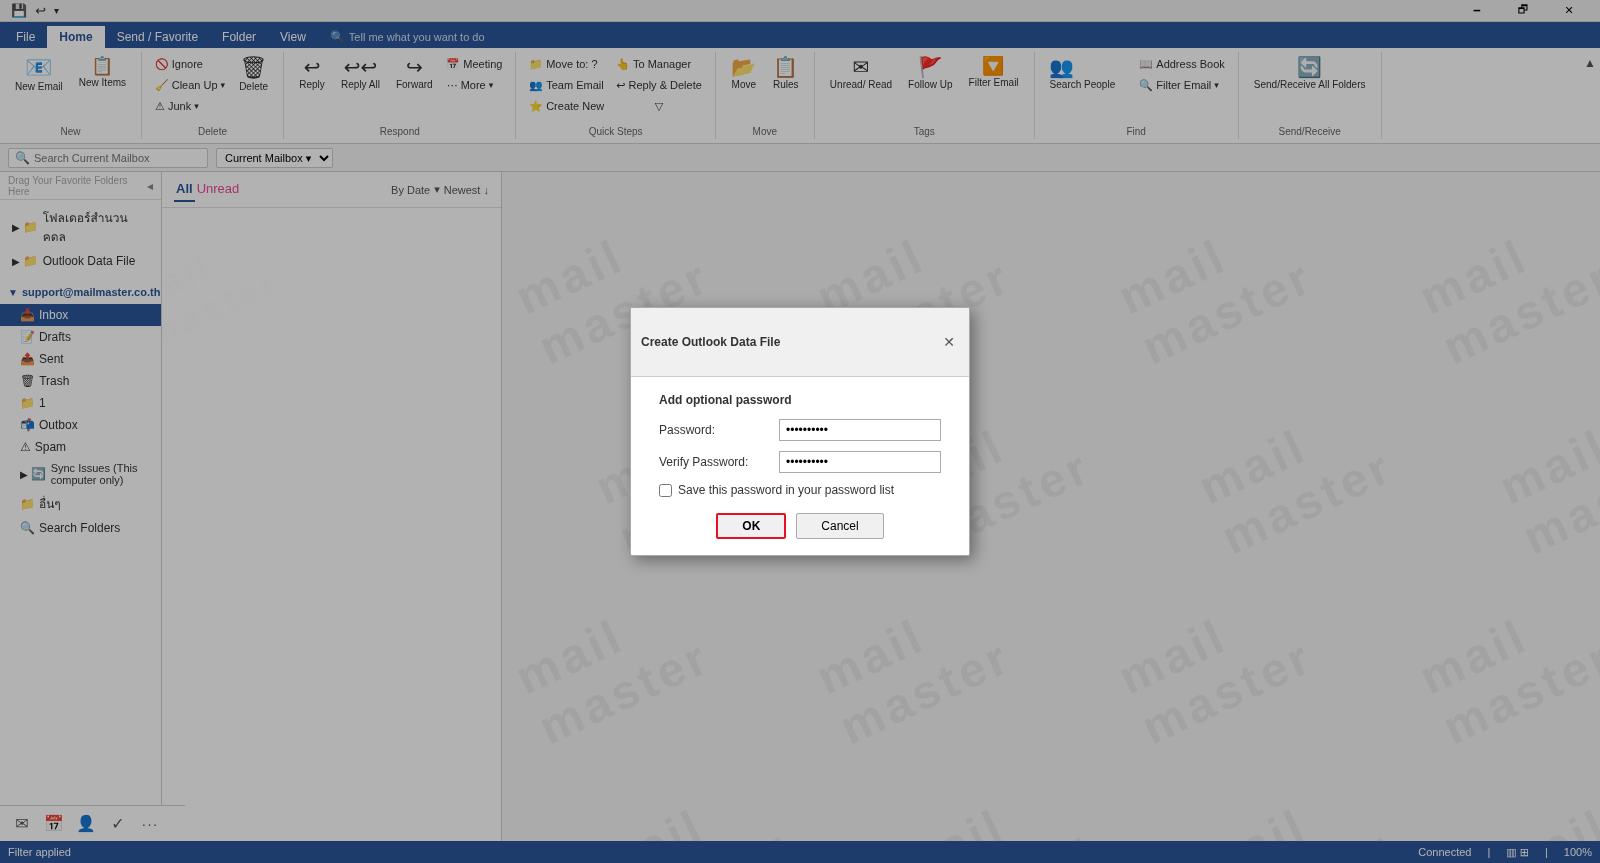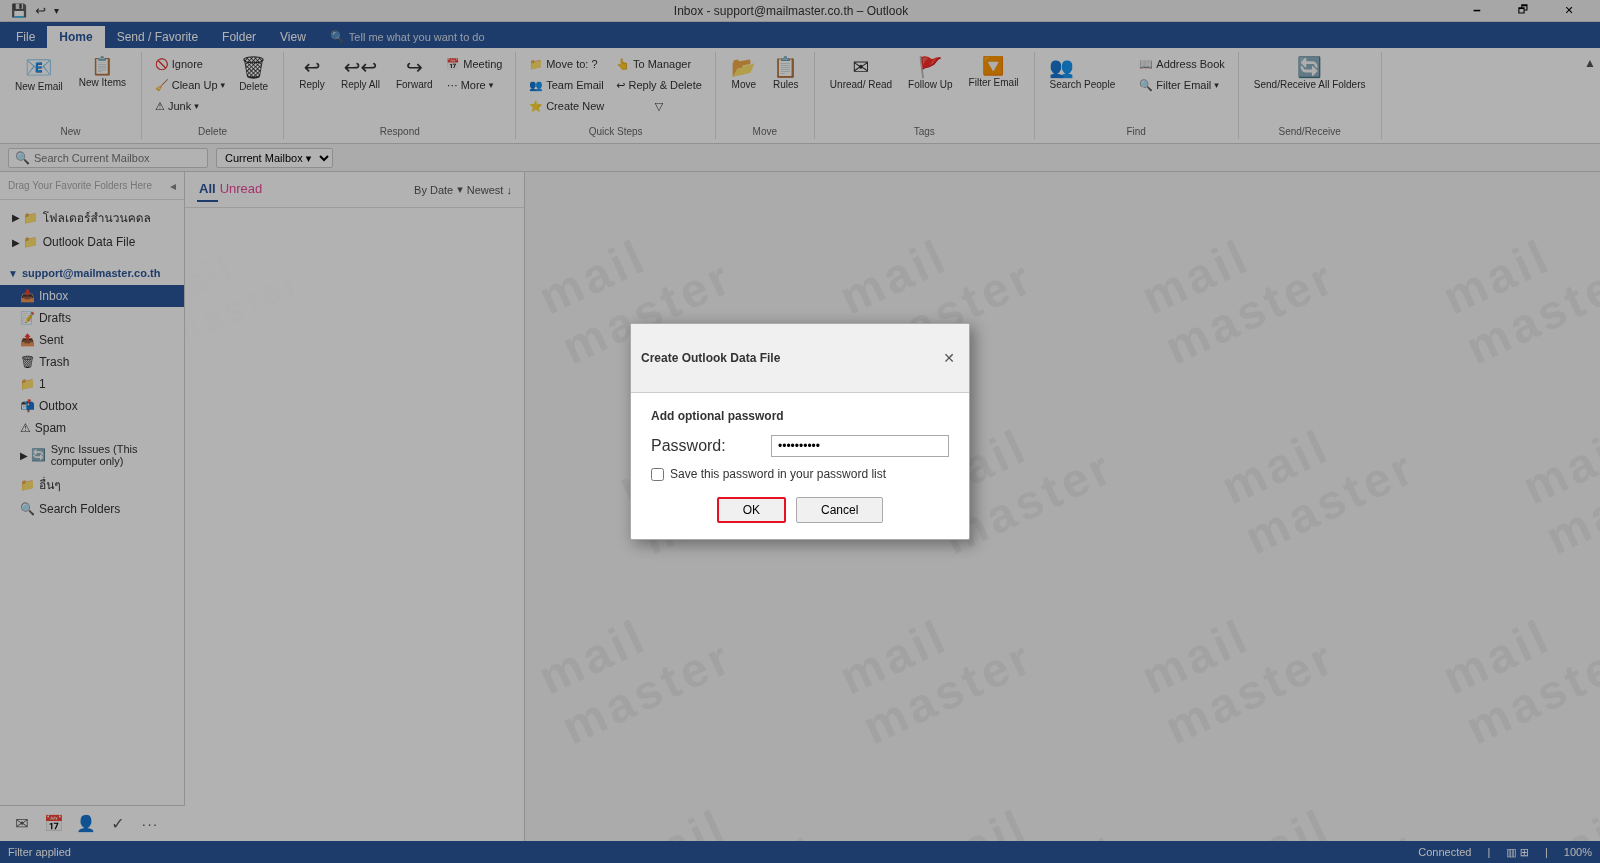--- a/index.html
+++ b/index.html
@@ -143,21 +143,21 @@
     }
 
     
     #main-layout {
       display: flex;
       height: calc(863px - 22px - 26px - 96px - 28px - 22px);
     }
 
     
     #sidebar {
-      width: 185px;
+      width: 162px;
       background: white;
       border-right: 1px solid #d0d0d0;
       overflow-y: auto;
       flex-shrink: 0;
     }
     .sidebar-drag-zone {
       height: 28px;
       display: flex;
       align-items: center;
       justify-content: space-between;
@@ -308,36 +308,36 @@
       background: transparent;
       border: none;
       cursor: pointer;
       font-size: 14px;
       display: flex;
       align-items: center;
       justify-content: center;
       color: #555;
     }
     #dialog-body {
-      padding: 16px 20px;
+      padding: 16px 28px;
     }
     .dialog-section-title {
       font-size: 12px;
       font-weight: 600;
       color: #333;
       margin-bottom: 12px;
     }
     .dialog-field {
       display: flex;
       align-items: center;
       margin-bottom: 10px;
     }
     .dialog-field label {
       width: 120px;
-      font-size: 16px;
+      font-size: 12px;
       color: #333;
       flex-shrink: 0;
     }
     .dialog-field input[type="password"] {
       flex: 1;
       border: 1px solid #aaa;
       padding: 3px 6px;
       font-size: 12px;
       outline: none;
     }
@@ -359,21 +359,21 @@
       padding: 4px 24px;
       font-size: 12px;
       border: 1px solid #aaa;
       background: #f0f0f0;
       cursor: pointer;
       border-radius: 2px;
     }
     .dialog-btn.primary {
       background: #f0f0f0;
       border: 2px solid #e81123;
-      font-weight: 400;
+      font-weight: 700;
     }
 
     
     .wm-row {
       display: flex;
       gap: 120px;
       margin: 40px 0;
     }
     .wm-item {
       font-size: 48px;
@@ -388,21 +388,20 @@
   </style>
 </head>
 <body>
 
 <div id="title-bar">
   <div style="display:flex;align-items:center;gap:2px;min-width:120px;">
     <button class="qa-btn" style="color:#333;">💾</button>
     <button class="qa-btn" style="color:#333;">↩</button>
     <button class="qa-btn" style="color:#333;font-size:10px;">▾</button>
   </div>
-  <div class="title-text">Inbox - support@mailmaster.co.th – Outlook</div>
   <div class="win-controls">
     <button class="win-btn">🗕</button>
     <button class="win-btn">🗗</button>
     <button class="win-btn close">✕</button>
   </div>
 </div>
 
 <div id="ribbon-tabs">
   <button class="ribbon-tab">File</button>
   <button class="ribbon-tab active">Home</button>
@@ -748,20 +747,24 @@
     <div id="dialog-titlebar">
       <span>Create Outlook Data File</span>
       <button class="dialog-close">✕</button>
     </div>
     <div id="dialog-body">
       <div class="dialog-section-title">Add optional password</div>
       <div class="dialog-field">
         <label>Password:</label>
         <input type="password" value="••••••••••" style="width: 140px;">
       </div>
+      <div class="dialog-field">
+        <label>Verify Password:</label>
+        <input type="password" value="••••••••••" style="width: 140px;">
+      </div>
       <div class="dialog-checkbox">
         <input type="checkbox" id="save-pw-check" style="">
         <label for="save-pw-check">Save this password in your password list</label>
       </div>
       <div class="dialog-buttons">
         <button class="dialog-btn primary">OK</button>
         <button class="dialog-btn">Cancel</button>
       </div>
     </div>
   </div>

